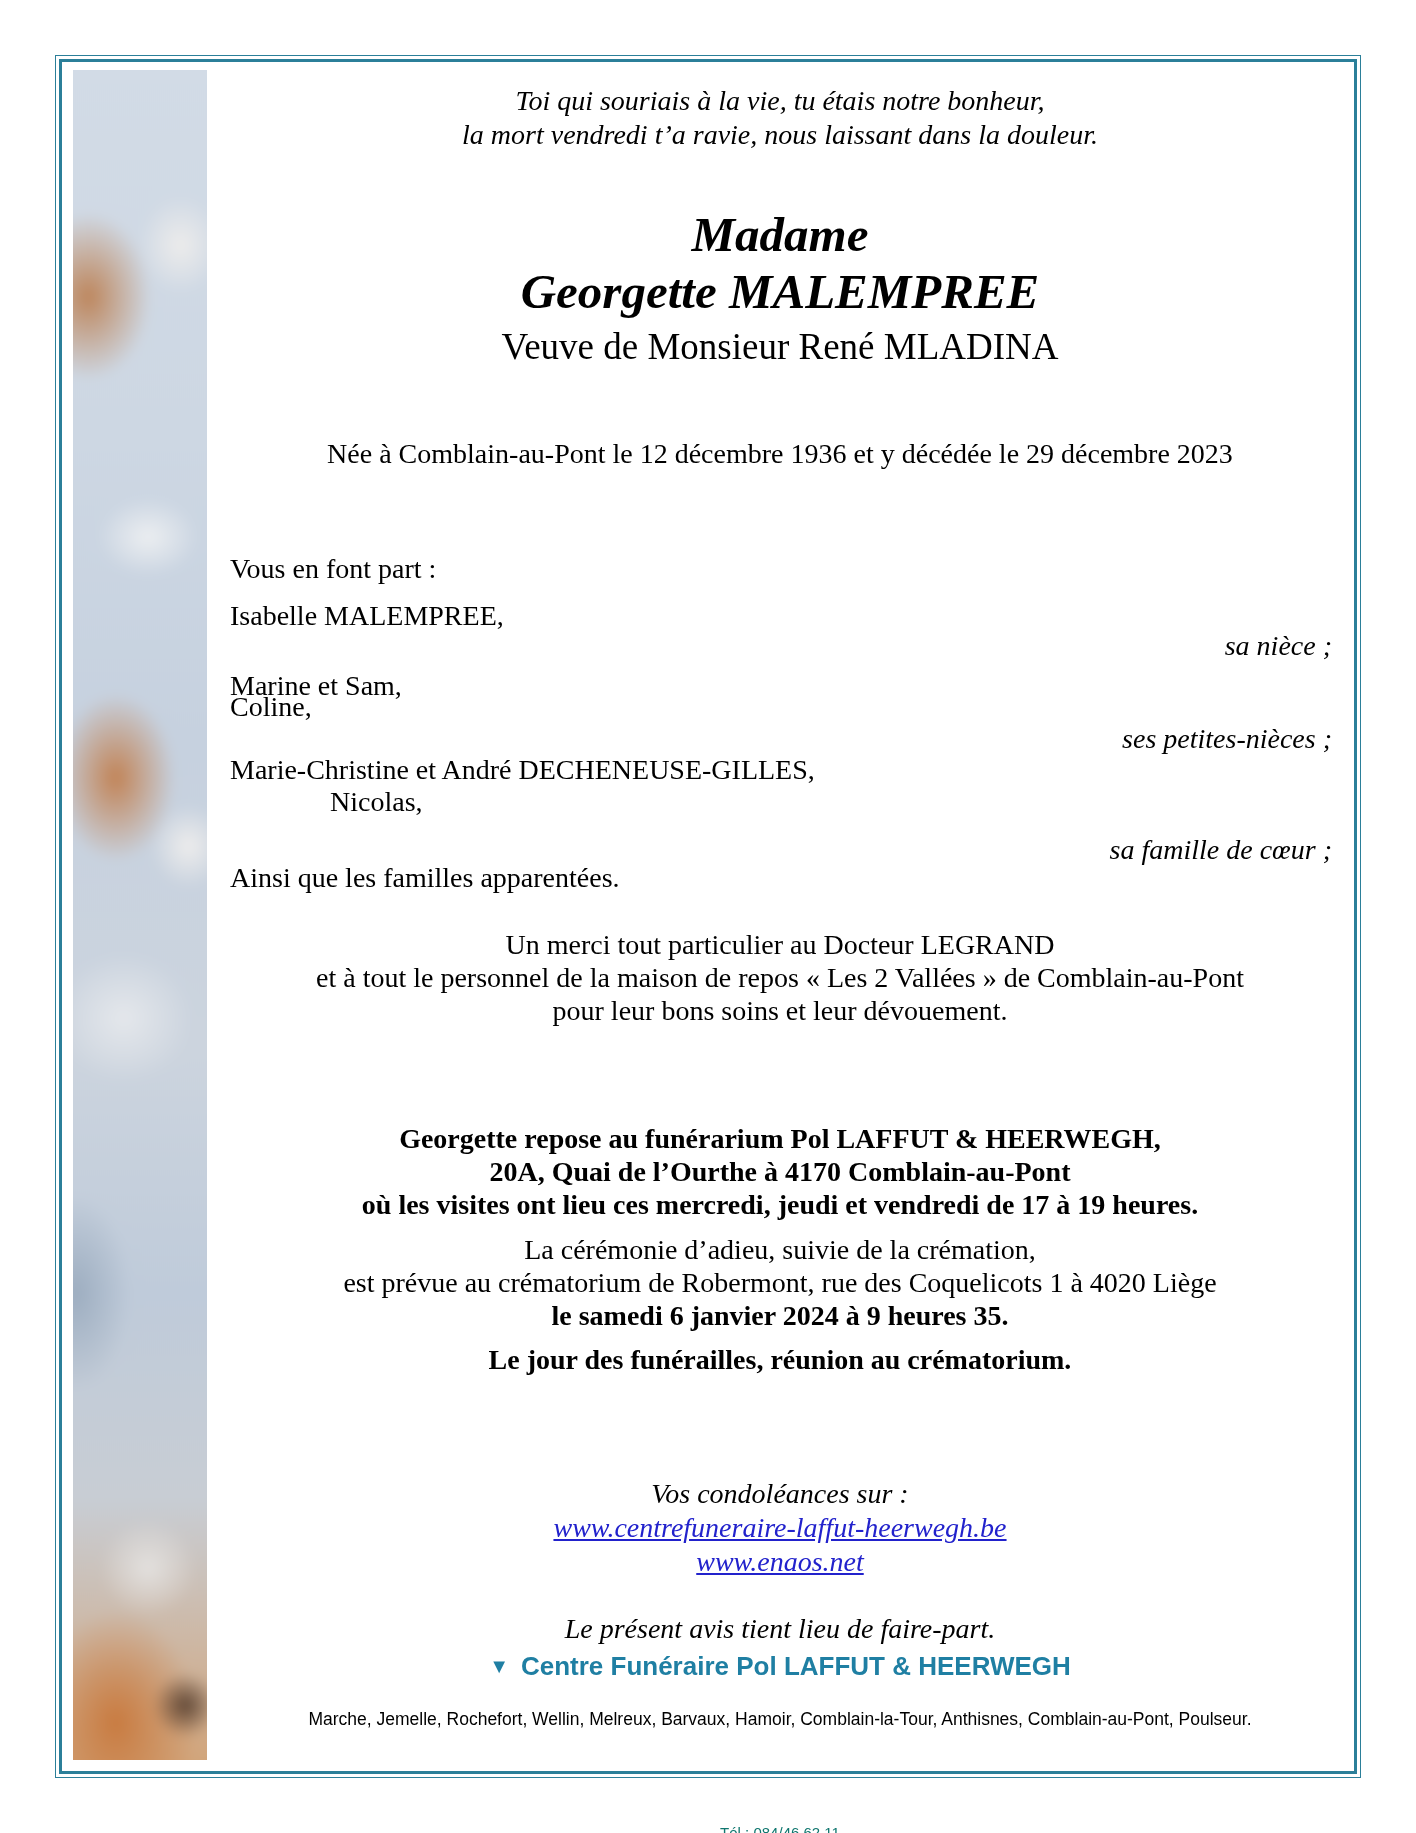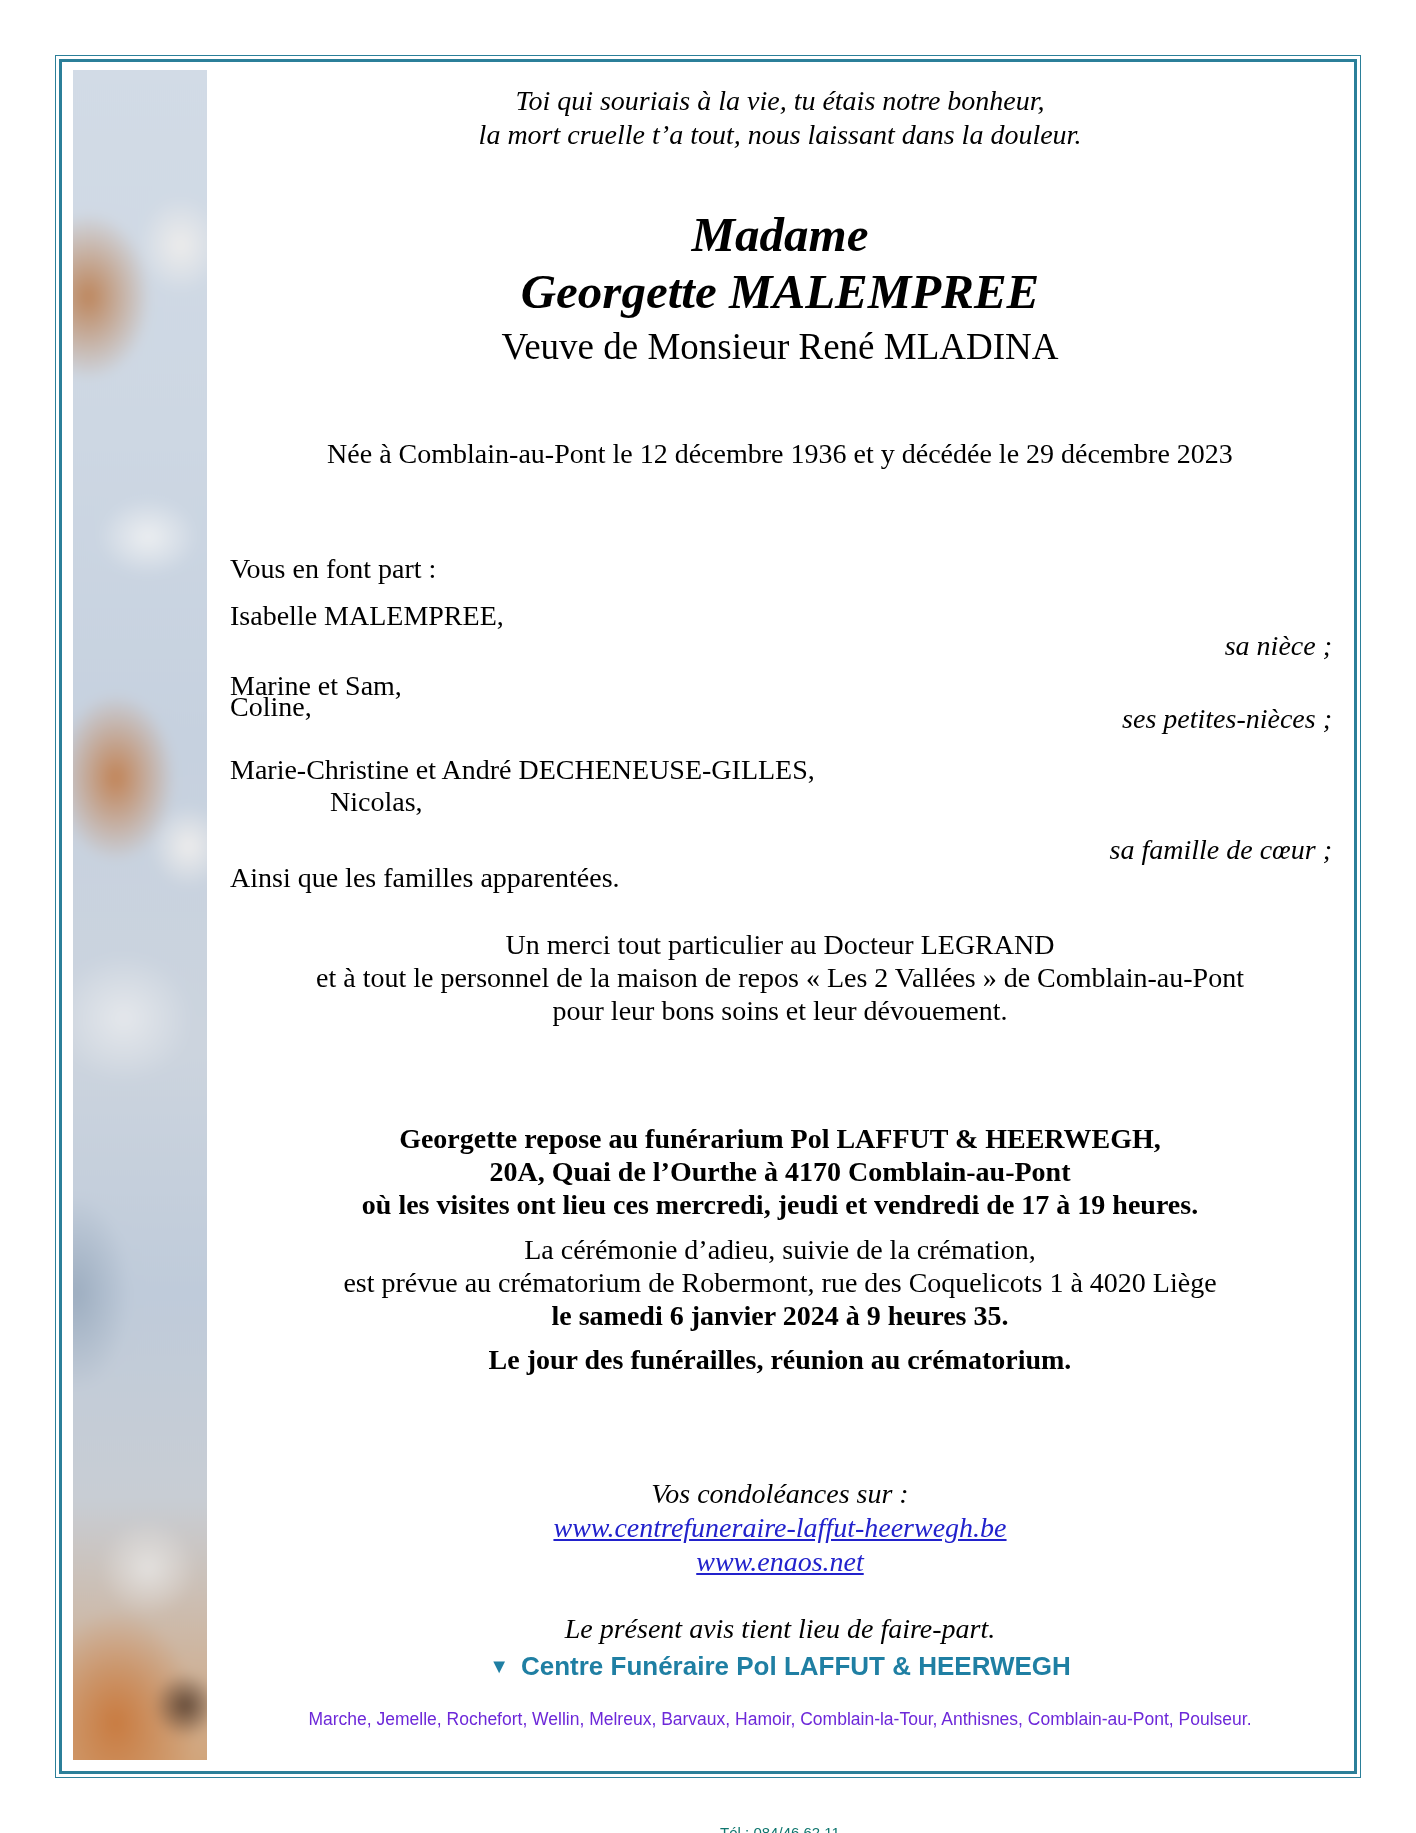--- a/index.html
+++ b/index.html
@@ -42,60 +42,60 @@
   .epigraph{top:84px;font-style:italic;line-height:34px;}
   .title{top:206px;}
   .title .big{font-size:49px;font-weight:bold;line-height:57px;font-style:italic;}
   .title .widow{font-size:37px;line-height:46px;margin-top:4px;}
   .dates{top:437px;}
   .fam-intro{top:552px;}
   .fam-1{top:599px;}
   .fam-2{top:629px;}
   .fam-3{top:661px;margin-top:8px;}
   .fam-4{top:690px;}
-  .fam-5{top:702px;}
+  .fam-5{top:722px;}
   .fam-6{top:753px;}
   .fam-7{top:785px;padding-left:120px;}
   .fam-8{top:817px;margin-top:16px;}
   .fam-9{top:861px;}
   .thanks{top:928px;}
   .repose{top:1122px;font-weight:bold;}
   .ceremony{top:1233px;}
   .funday{top:1343px;font-weight:bold;}
   .condol{top:1477px;font-style:italic;line-height:34px;}
   .link{color:#2222cc;text-decoration:underline;cursor:pointer;}
   .notice{top:1612px;font-style:italic;}
   .footer-logo{
     top:1650px;font-family:"Liberation Sans", sans-serif;font-size:26px;font-weight:bold;
     color:#1f7fa3;display:flex;align-items:center;justify-content:center;gap:12px;line-height:32px;
   }
   .tri{font-size:20px;line-height:32px;color:#1f7fa3;}
   .towns{
-    top:1708px;font-family:"Liberation Sans", sans-serif;font-size:17.5px;color:#6d28d9;line-height:22px;
+    top:1708px;font-family:"Liberation Sans", sans-serif;font-size:17.5px;color:#000000;line-height:22px;
   }
   .tel{
     top:1823px;font-family:"Liberation Sans", sans-serif;font-size:15px;color:#0f766e;line-height:20px;
   }
 </style>
 </head>
 <body>
 
 <div id="page">
 
   <div class="border-outer">
     <div class="border-inner"></div>
   </div>
 
   <div class="photo">
     <div class="photo-art"></div>
   </div>
 
   <div class="tb epigraph center">
     <div>Toi qui souriais à la vie, tu étais notre bonheur,</div>
-    <div>la mort cruelle t’a tout, nous laissant dans la douleur.</div>
+    <div>la mort vendredi t’a ravie, nous laissant dans la douleur.</div>
   </div>
 
   <div class="tb title center">
     <div class="big">Madame</div>
     <div class="big">Georgette MALEMPREE</div>
     <div class="widow">Veuve de Monsieur René MLADINA</div>
   </div>
 
   <div class="tb dates center">Née à Comblain-au-Pont le 12 décembre 1936 et y décédée le 29 décembre 2023</div>
 

